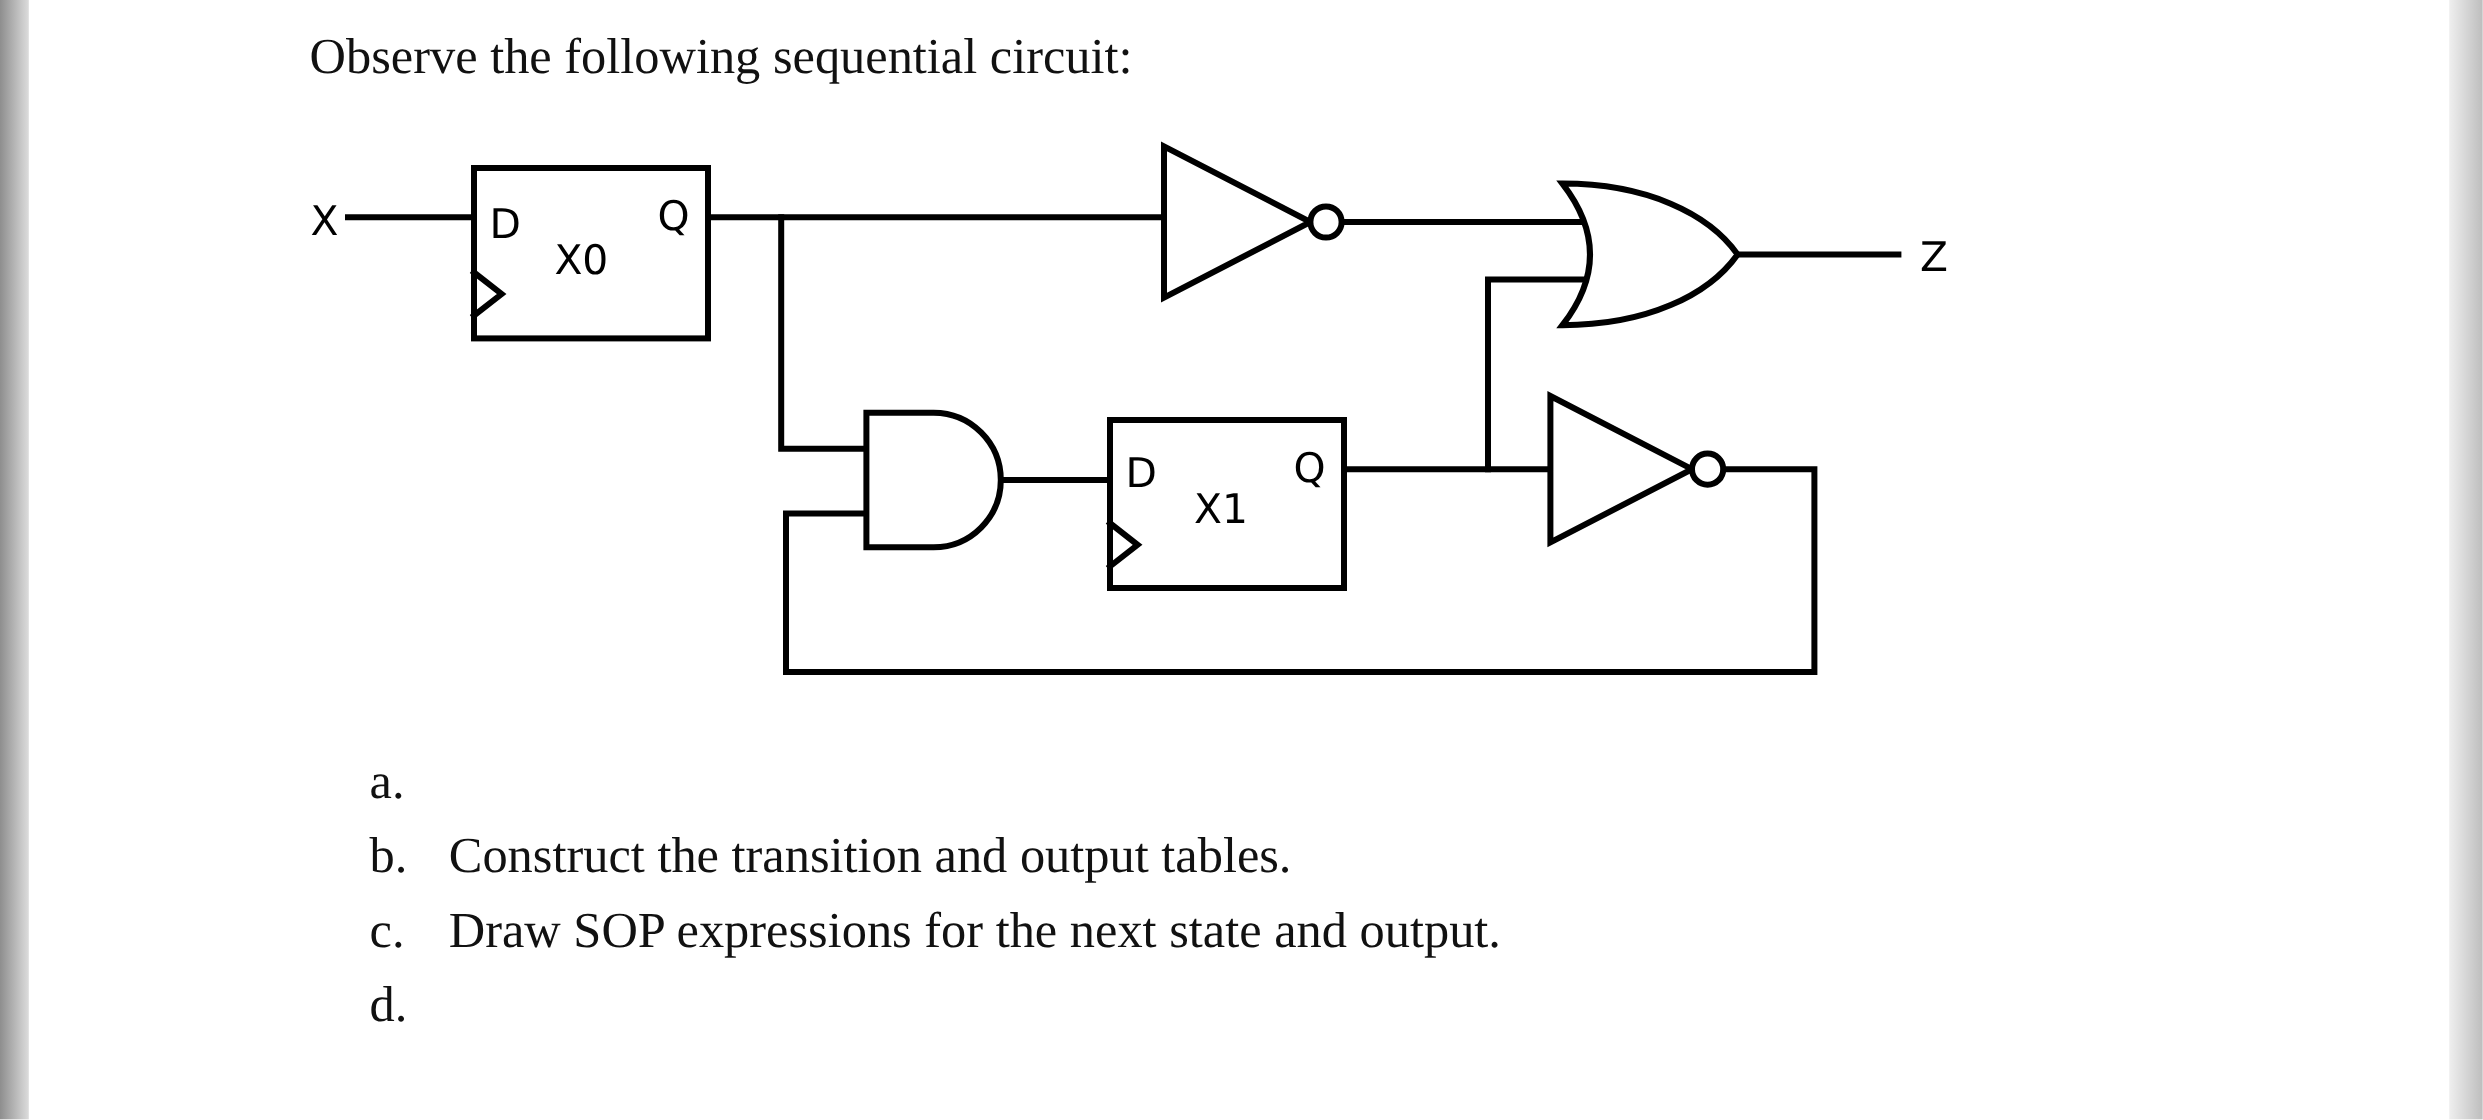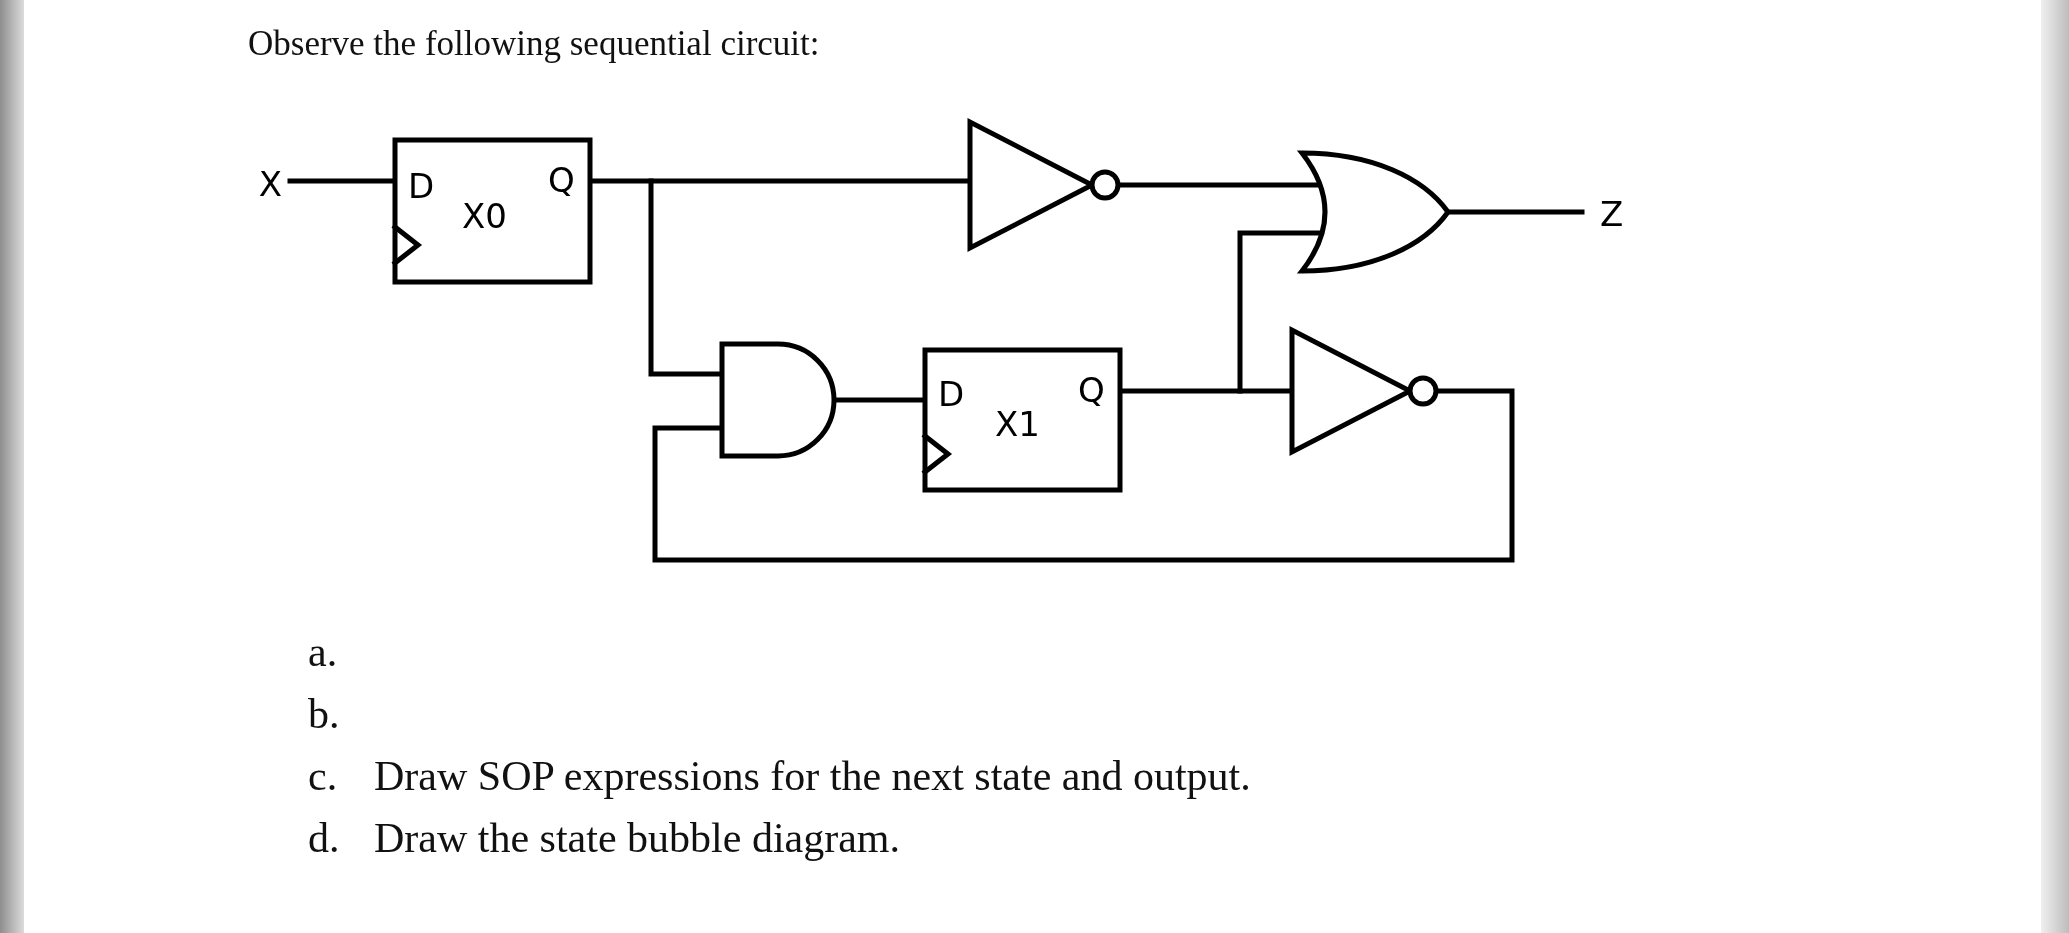--- a/index.html
+++ b/index.html
@@ -12,22 +12,22 @@
   .page { position: relative; width: 2069px; height: 933px; background: #ffffff; }
   .edge-left {
     position: absolute; left: 0; top: 0; width: 24px; height: 100%;
     background: linear-gradient(to right, #8e8e8e, #dcdcdc);
   }
   .edge-right {
     position: absolute; right: 0; top: 0; width: 28px; height: 100%;
     background: linear-gradient(to left, #bdbdbd, #efefef);
   }
   .title {
-    position: absolute; left: 248px; top: 24px;
-    font-size: 35px; color: #111111; white-space: nowrap;
+    position: absolute; left: 258px; top: 24px;
+    font-size: 42px; color: #111111; white-space: nowrap;
   }
   .circuit-svg { position: absolute; left: 0; top: 0; }
   .circuit-svg text {
     font-family: "DejaVu Sans", "Liberation Sans", sans-serif;
     font-size: 34px; fill: #000000;
   }
   .questions { position: absolute; left: 308px; top: 628px; color: #111111; }
   .q-row { display: flex; align-items: baseline; height: 62px; font-size: 42px; }
   .q-letter { width: 66px; flex: 0 0 66px; }
   .q-text { white-space: nowrap; }
@@ -98,23 +98,23 @@
     <text x="1078" y="402">Q</text>
     <text x="995" y="436">X1</text>
   </svg>
 
   <div class="questions">
     <div class="q-row">
       <span class="q-letter">a.</span>
     </div>
     <div class="q-row">
       <span class="q-letter">b.</span>
+      <span class="q-text">Construct the transition and output tables.</span>
     </div>
     <div class="q-row">
       <span class="q-letter">c.</span>
       <span class="q-text">Draw SOP expressions for the next state and output.</span>
     </div>
     <div class="q-row">
       <span class="q-letter">d.</span>
-      <span class="q-text">Draw the state bubble diagram.</span>
     </div>
   </div>
 </div>
 
 </body></html>

